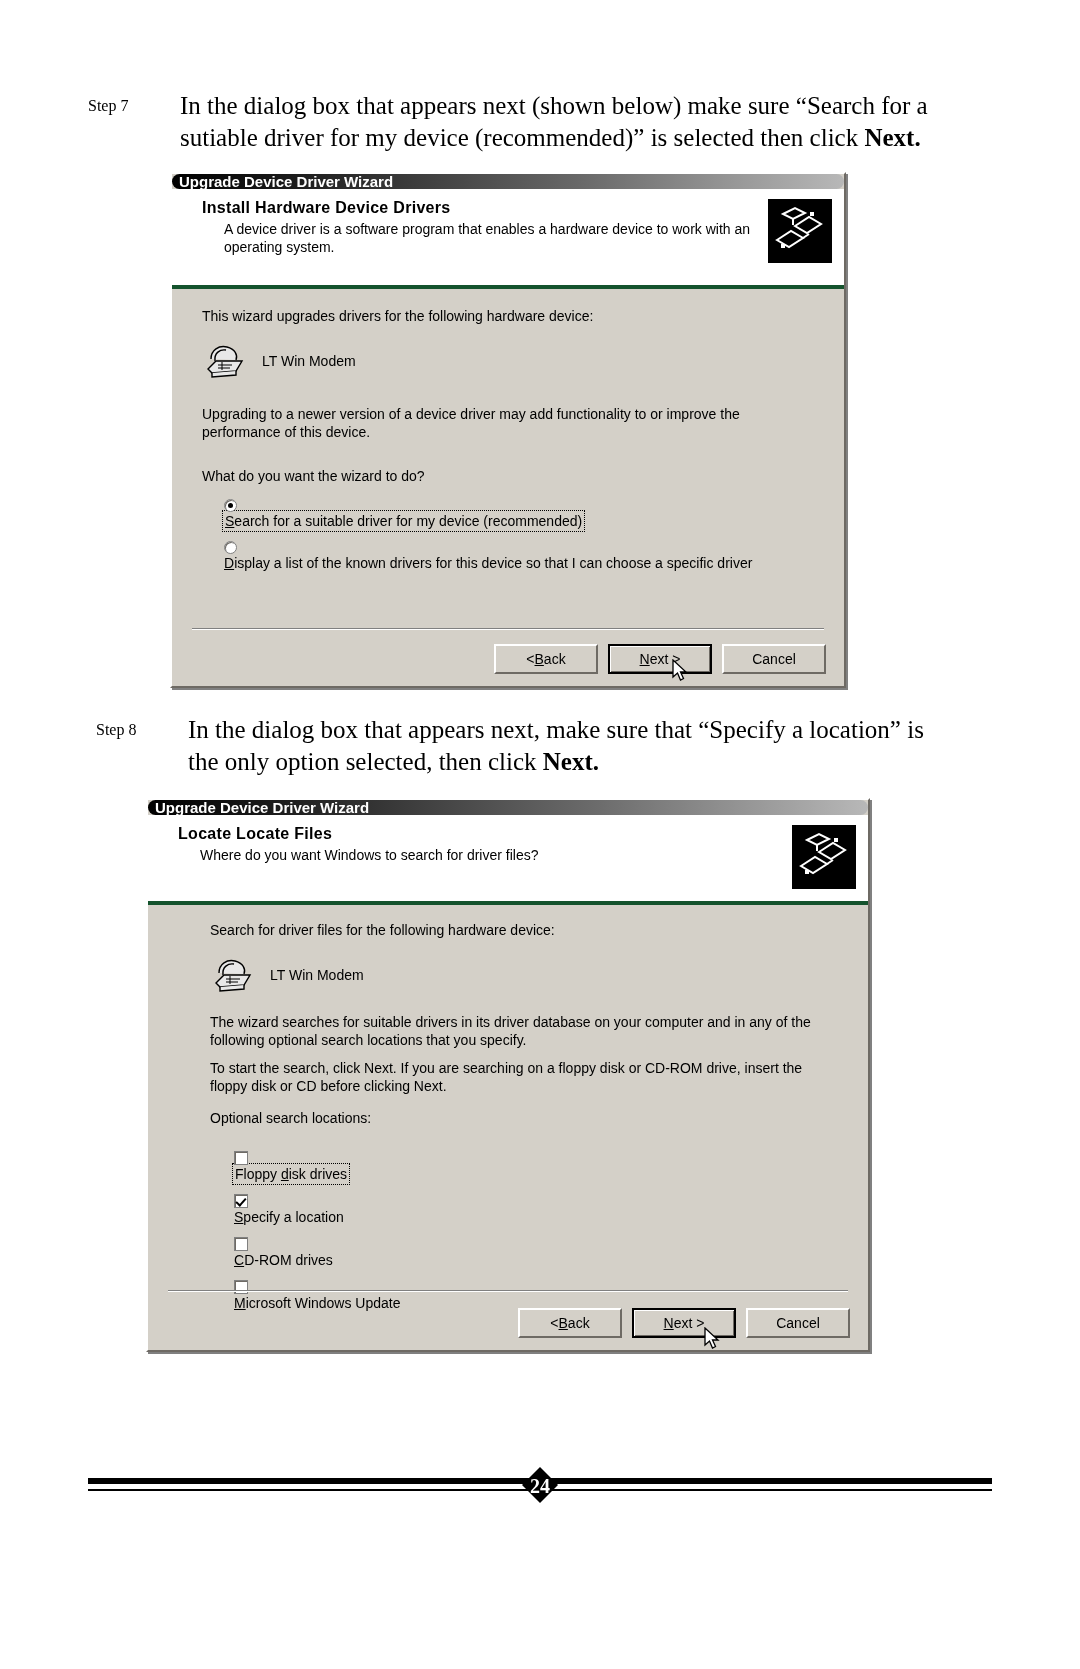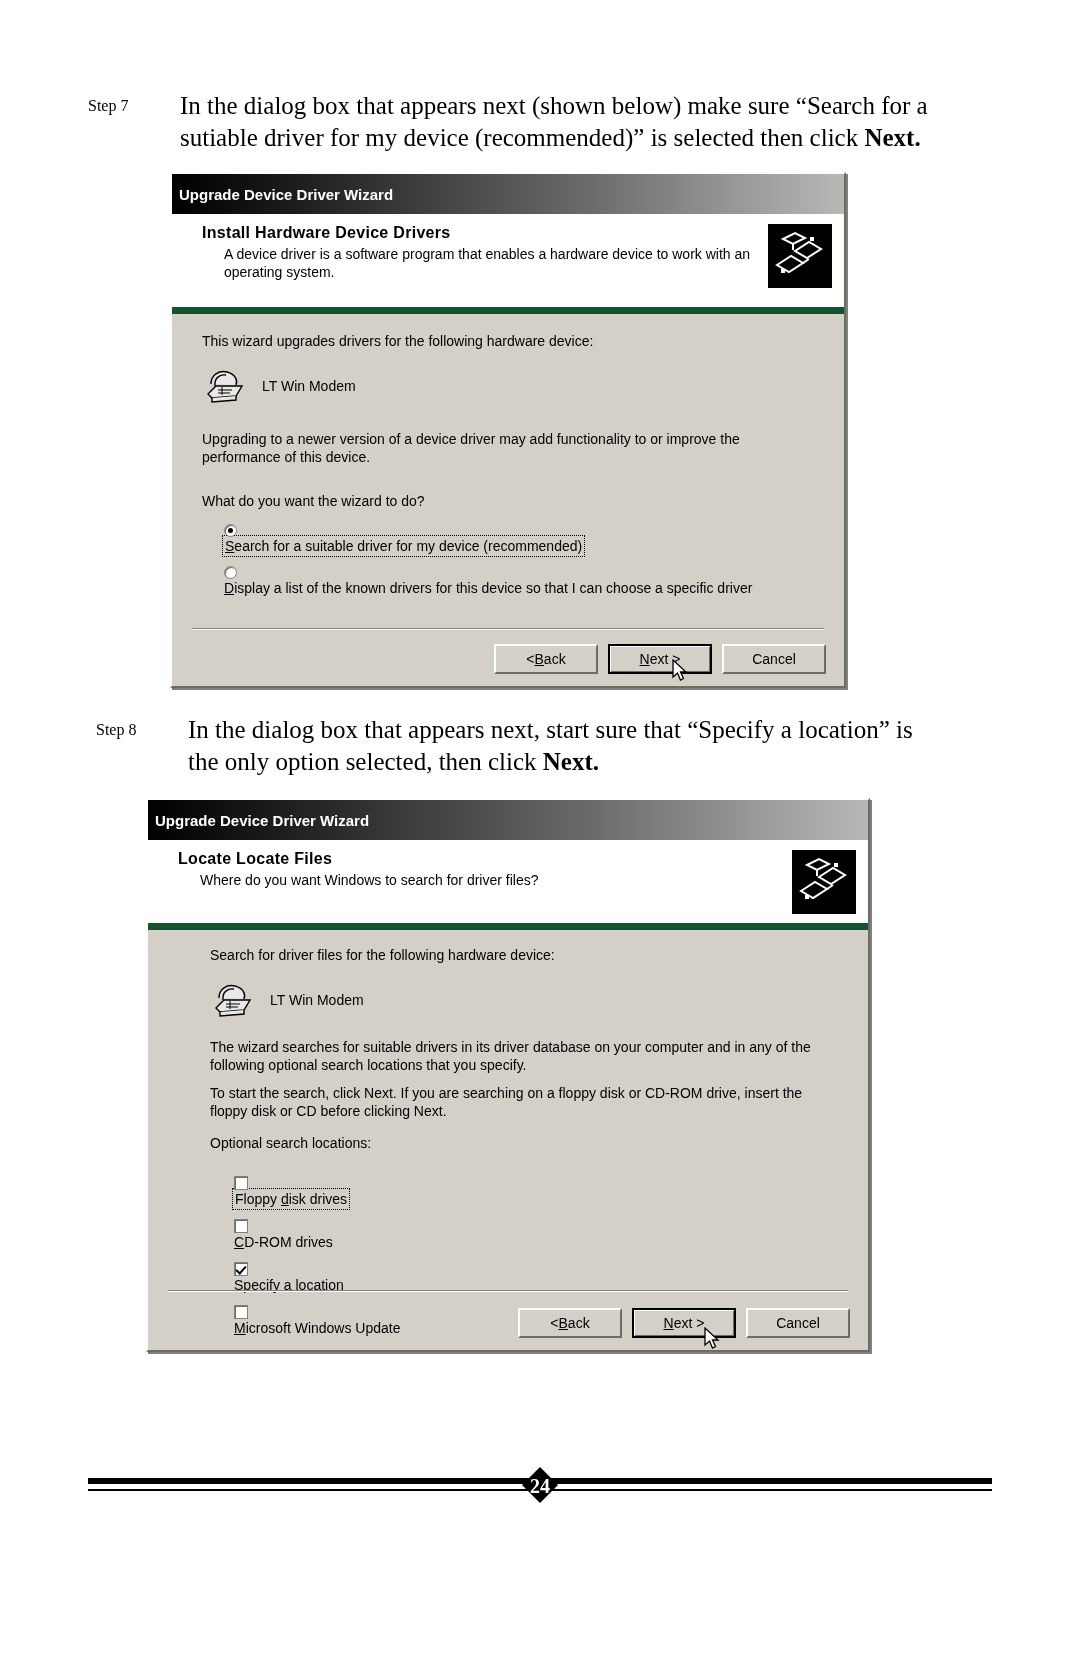--- a/index.html
+++ b/index.html
@@ -44,34 +44,35 @@
     background: #d4d0c8;
     border-top: 2px solid #ffffff;
     border-left: 2px solid #ffffff;
     border-right: 2px solid #6e6a64;
     border-bottom: 2px solid #6e6a64;
     box-shadow: 2px 2px 0 #808080;
     box-sizing: border-box;
     font-family: "Liberation Sans", sans-serif;
   }
   .titlebar {
-    height: 40px;
+    height: 15px;
     background: linear-gradient(to right, #000000 0%, #1c1c1c 18%, #6b6b6b 62%, #b8b8b8 100%);
     color: #ffffff;
     font-size: 15px;
     font-weight: bold;
     display: flex;
     align-items: center;
     padding-left: 7px;
     letter-spacing: 0px;
     box-sizing: border-box;
+    border-radius: 12px;
   }
   .banner {
     background: #ffffff;
-    border-bottom: 7px solid #14532d;
+    border-bottom: 4px solid #14532d;
     padding: 10px 12px 12px 30px;
     display: flex;
     justify-content: flex-start;
     align-items: flex-start;
     box-sizing: border-box;
   }
   .banner-text { flex: 1 1 auto; padding-right: 8px;}
   .banner-title {
     font-size: 16px;
     font-weight: bold;
@@ -326,21 +327,21 @@
       </span>
     </div>
     <div class="btn">
         <span>Cancel</span>
       </div>
   </div>
 </div>
 
 <div class="step-block" style="left:96px; top:714px; width:860px;">
   <div class="step-label">Step 8</div>
-  <div class="step-text"><span>In the dialog box that appears next, start sure that “Specify a location” is the only option selected, then click </span><b>Next.</b></div>
+  <div class="step-text"><span>In the dialog box that appears next, make sure that “Specify a location” is the only option selected, then click </span><b>Next.</b></div>
 </div>
 
 <div class="dialog" style="left:146px; top:798px; width:724px; height:554px;">
 
   <div class="titlebar">
     <span>Upgrade Device Driver Wizard</span>
   </div>
 
   <div class="banner" style="height:90px;">
     <div class="banner-text">
@@ -388,27 +389,27 @@
     <p style="margin-bottom:10px;">The wizard searches for suitable drivers in its driver database on your computer and in any of the following optional search locations that you specify.</p>
     <p style="margin-bottom:14px;">To start the search, click Next. If you are searching on a floppy disk or CD-ROM drive, insert the floppy disk or CD before clicking Next.</p>
     <p style="margin-bottom:22px;">Optional search locations:</p>
 
     <div class="option-row" style="margin-left:24px;">
       <span class="checkbox"></span>
       <span class="opt-label focused"><span>Floppy </span><u>d</u><span>isk drives</span></span>
     </div>
 
     <div class="option-row" style="margin-left:24px;">
+      <span class="checkbox checked"></span>
+      <span class="opt-label"><span></span><u>S</u><span>pecify a location</span></span>
+    </div>
+
+    <div class="option-row" style="margin-left:24px;">
       <span class="checkbox"></span>
       <span class="opt-label"><span></span><u>C</u><span>D-ROM drives</span></span>
-    </div>
-
-    <div class="option-row" style="margin-left:24px;">
-      <span class="checkbox checked"></span>
-      <span class="opt-label"><span></span><u>S</u><span>pecify a location</span></span>
     </div>
 
     <div class="option-row" style="margin-left:24px;">
       <span class="checkbox"></span>
       <span class="opt-label"><span></span><u>M</u><span>icrosoft Windows Update</span></span>
     </div>
   </div>
 
   <div class="dlg-sep" style="position:absolute; left:10px; right:10px; bottom:58px;"></div>
 

